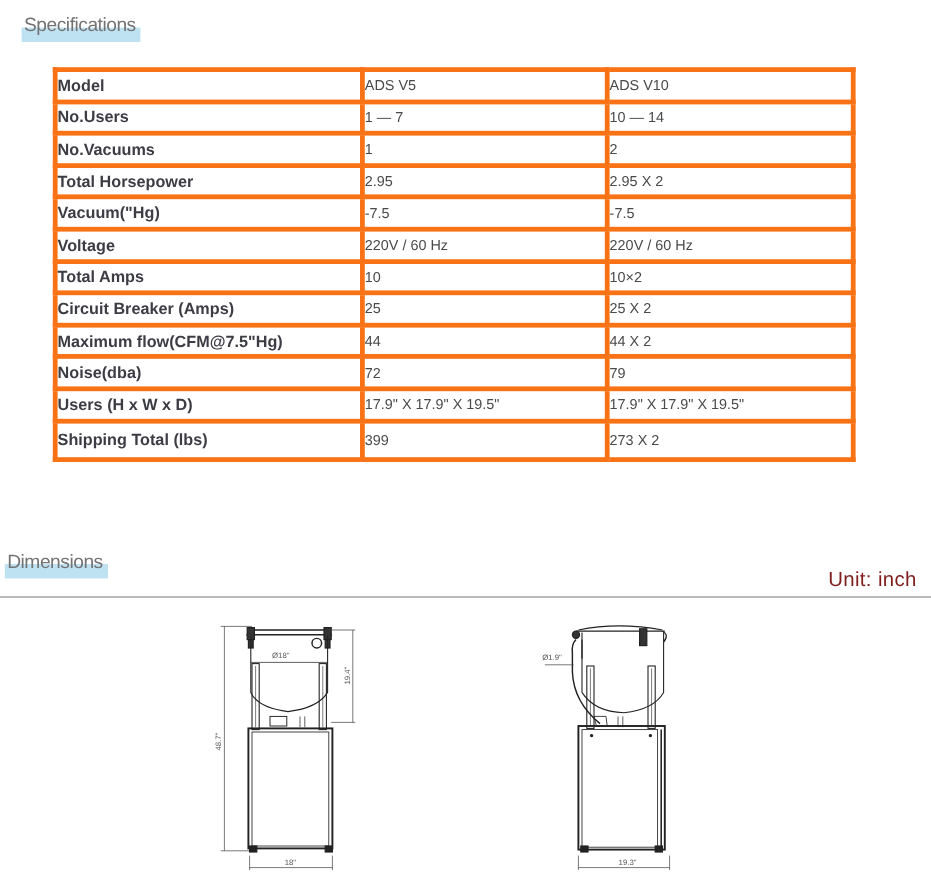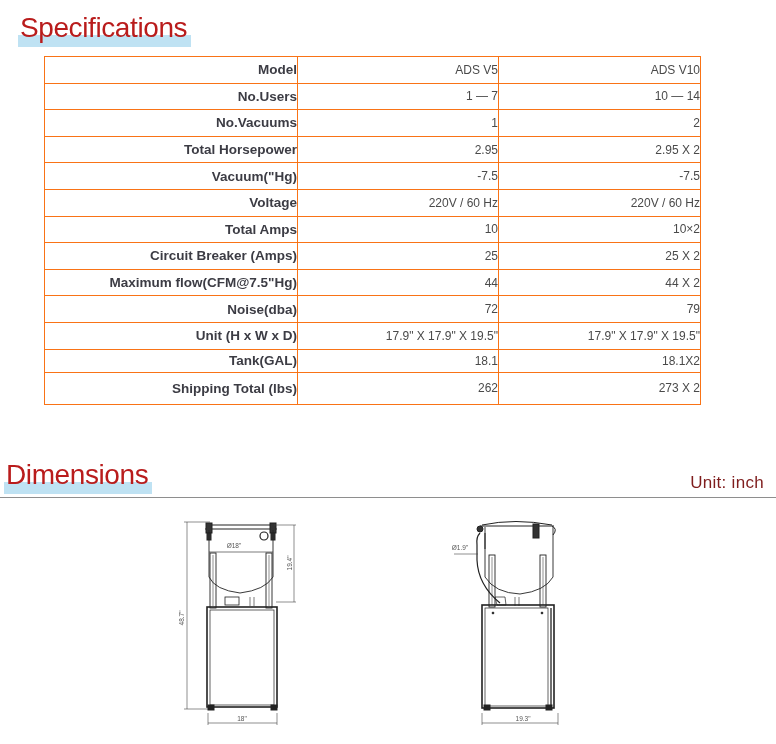--- a/index.html
+++ b/index.html
@@ -1,28 +1,28 @@
 <!DOCTYPE html>
 <html><head>
 <meta charset="utf-8">
 <style>
   html, body { margin:0; padding:0; background:#ffffff; }
   body { width:776px; height:744px; position:relative; overflow:hidden; font-family:"Liberation Sans", "DejaVu Sans", sans-serif; color:#333; }
 
-  .section-title { position:absolute; font-family:"Liberation Sans", sans-serif; font-size:28px; color:#b91c1c; letter-spacing:-0.4px; line-height:1; }
+  .section-title { position:absolute; font-family:"Liberation Sans", sans-serif; font-size:16px; color:#737373; letter-spacing:-0.4px; line-height:1; }
   .section-title .hl { position:absolute; left:-2px; right:-4px; bottom:-5px; height:12px; background:#bfe2f3; z-index:0; }
   .section-title .txt { position:relative; z-index:1; }
   #spec-title { left:20px; top:14px; }
   #dim-title { left:6px; top:461px; }
 
   .unit-label { position:absolute; right:12px; top:473px; font-size:17px; color:#7f1d1d; letter-spacing:0.3px; }
   .rule { position:absolute; left:0; top:497px; width:776px; height:1px; background:#8e8e8e; }
 
   table.spec { position:absolute; left:44px; top:56px; width:655px; border-collapse:collapse; table-layout:fixed; font-size:12px; }
-  table.spec td { border:1px solid #f97316; text-align:right; padding:0; color:#4a4a4a; }
+  table.spec td { border:4px solid #f97316; text-align:left; padding:0; color:#4a4a4a; }
   table.spec td.lbl { font-weight:bold; color:#3c3c44; font-size:13.5px; width:252px; }
   table.spec td.v1 { width:200px; }
   table.spec td.v2 { width:201px; }
   table.spec tr { height:26.6px; }
   table.spec tr.tall { height:32px; }
   table.spec tr.short { height:23px; }
 
   .drawing { position:absolute; }
   .dim-txt { font-size:6.5px; fill:#555; font-family:"Liberation Sans", sans-serif; }
 </style>
@@ -80,32 +80,27 @@
       <td class="lbl">Maximum flow(CFM@7.5"Hg)</td>
       <td>44</td>
       <td>44 X 2</td>
     </tr>
     <tr>
       <td class="lbl">Noise(dba)</td>
       <td>72</td>
       <td>79</td>
     </tr>
     <tr>
-      <td class="lbl">Unit (H x W x D)</td>
+      <td class="lbl">Users (H x W x D)</td>
       <td>17.9" X 17.9" X 19.5"</td>
       <td>17.9" X 17.9" X 19.5"</td>
     </tr>
-    <tr class="short">
-      <td class="lbl">Tank(GAL)</td>
-      <td>18.1</td>
-      <td>18.1X2</td>
-    </tr>
     <tr class="tall">
       <td class="lbl">Shipping Total (lbs)</td>
-      <td>262</td>
+      <td>399</td>
       <td>273 X 2</td>
     </tr>
   </tbody>
 </table>
 
 <div id="dim-title" class="section-title">
   <span class="hl"></span>
   <span class="txt">Dimensions</span>
 </div>
 <div class="unit-label">Unit: inch</div>

